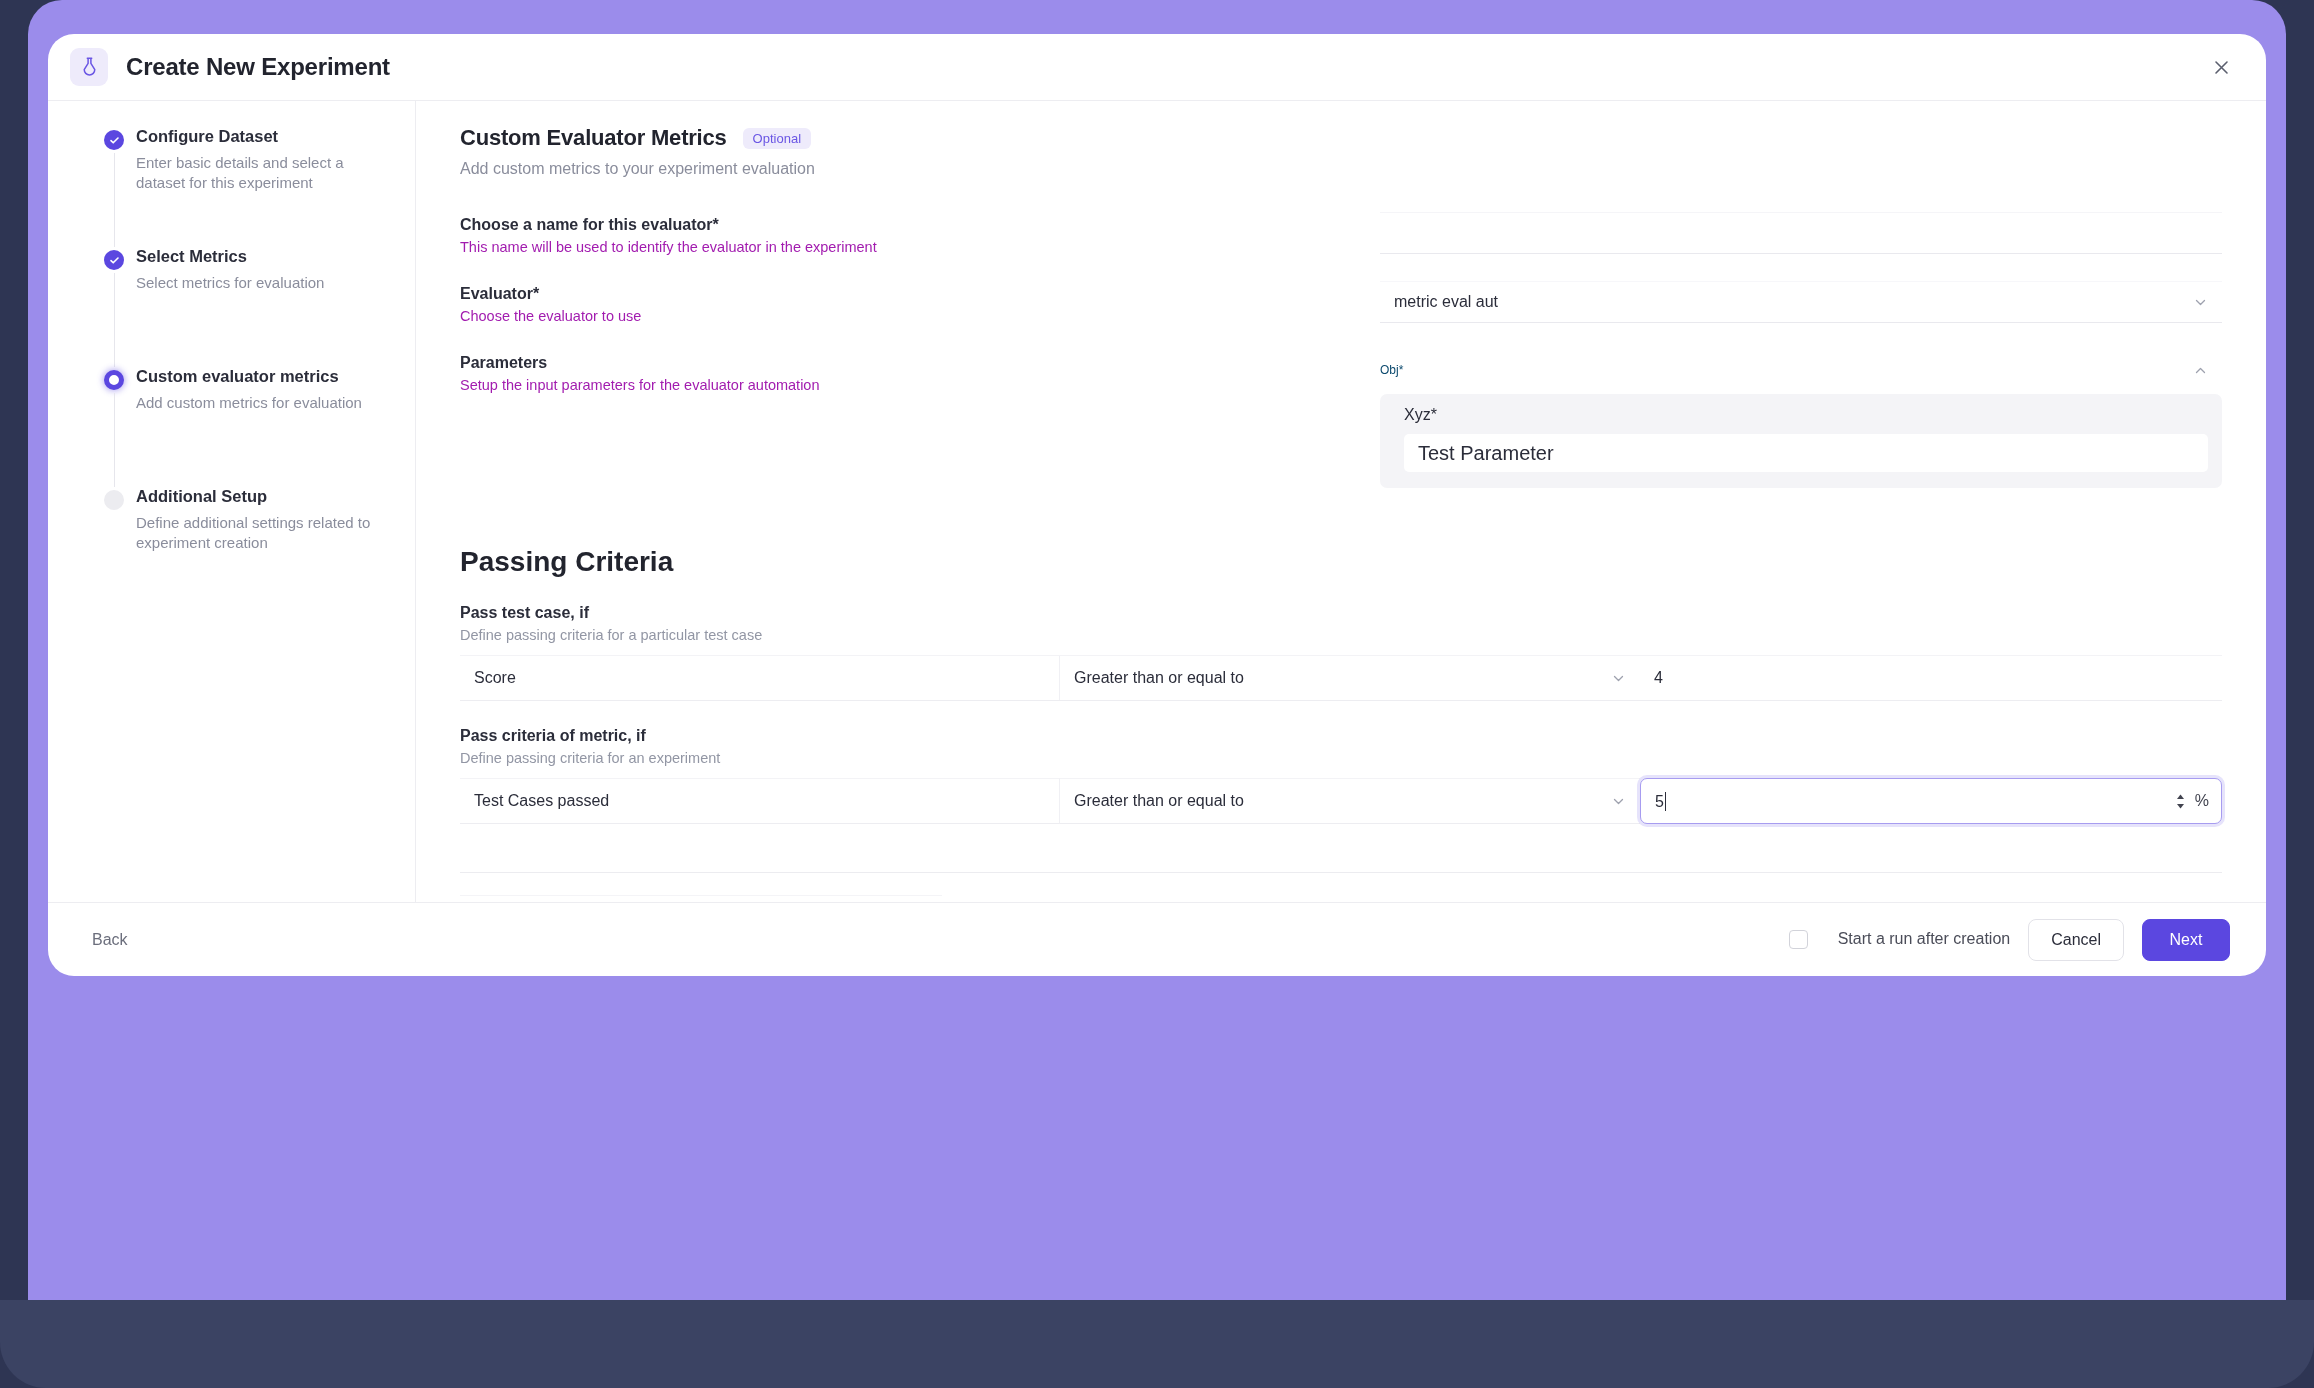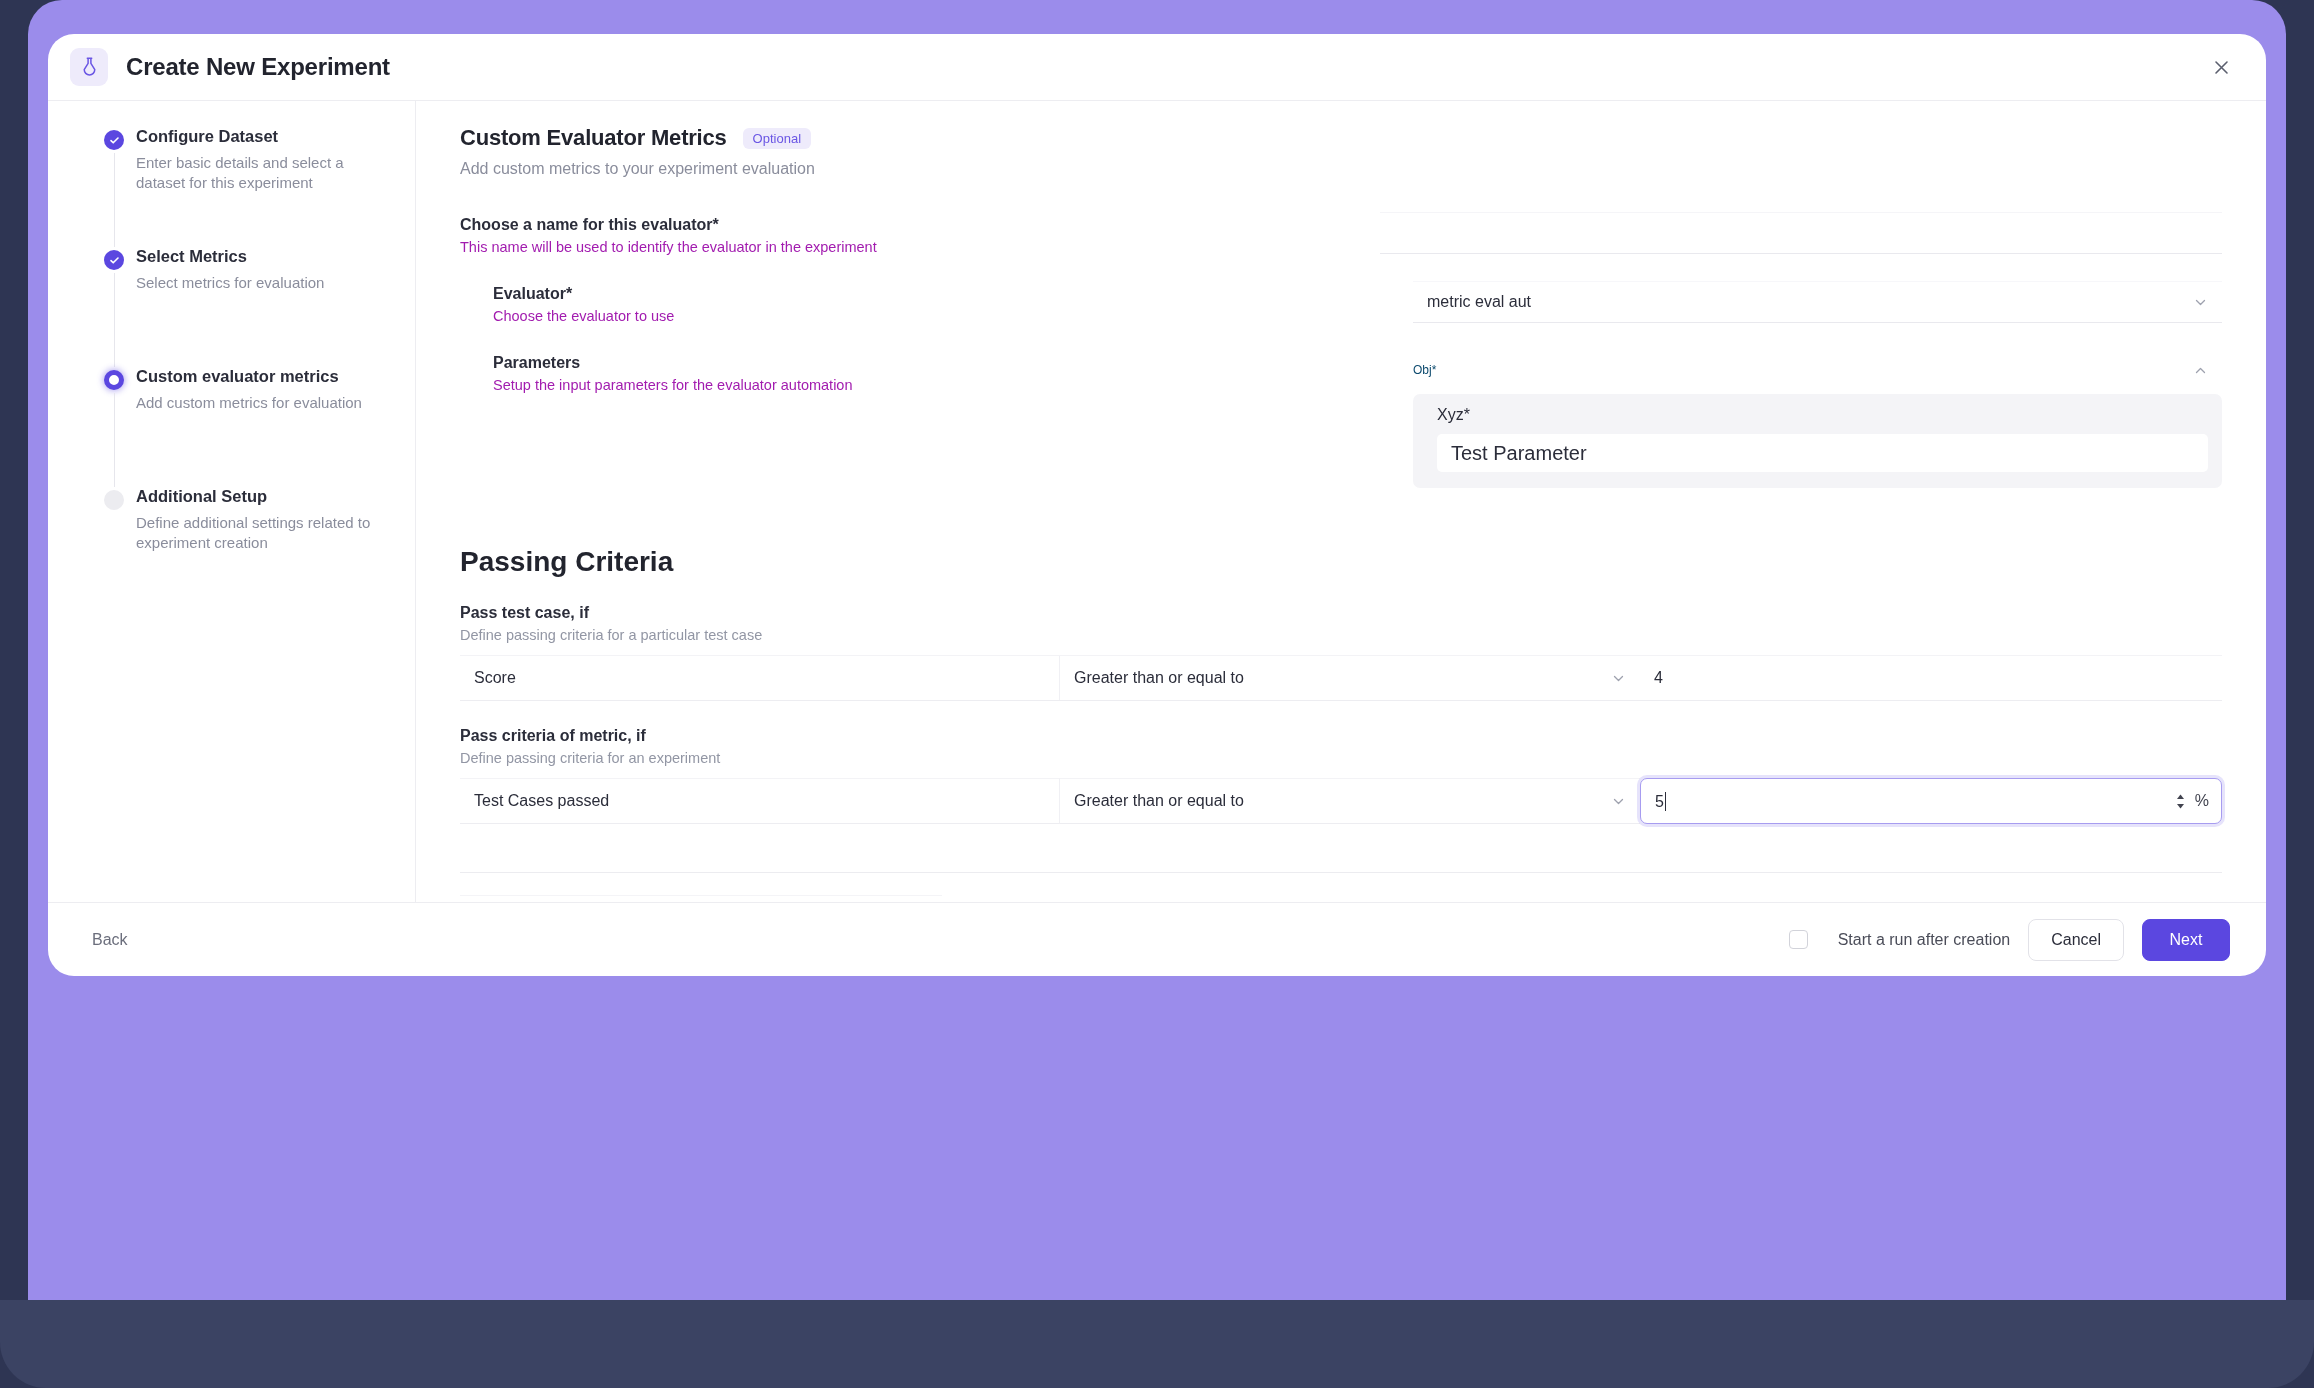--- a/index.html
+++ b/index.html
@@ -170,21 +170,21 @@
     font-size: 16px;
     color: #8a8d9c;
   }
 
   
   .form-row {
     display: flex;
     align-items: flex-start;
     margin-top: 34px;
   }
-  .form-row.tight { margin-top: 26px; margin-left: 33px; }
+  .form-row.tight { margin-top: 26px; }
   .field-label-col {
     width: 920px;
     flex: 0 0 920px;
     padding-top: 4px;
   }
   .field-label {
     font-size: 16px;
     font-weight: bold;
     color: #2b2d3a;
   }
@@ -390,21 +390,21 @@
     font-family: "Liberation Sans", sans-serif;
   }
   .footer-right {
     margin-left: auto;
     display: flex;
     align-items: center;
     gap: 18px;
   }
   .checkbox-wrap {
     display: flex;
-    align-items: center;
+    align-items: flex-start;
     gap: 30px;
     cursor: pointer;
   }
   .checkbox-box {
     width: 19px; height: 19px;
     border: 1.5px solid #d2d3da;
     border-radius: 4px;
     background: #fff;
   }
   .checkbox-label {

